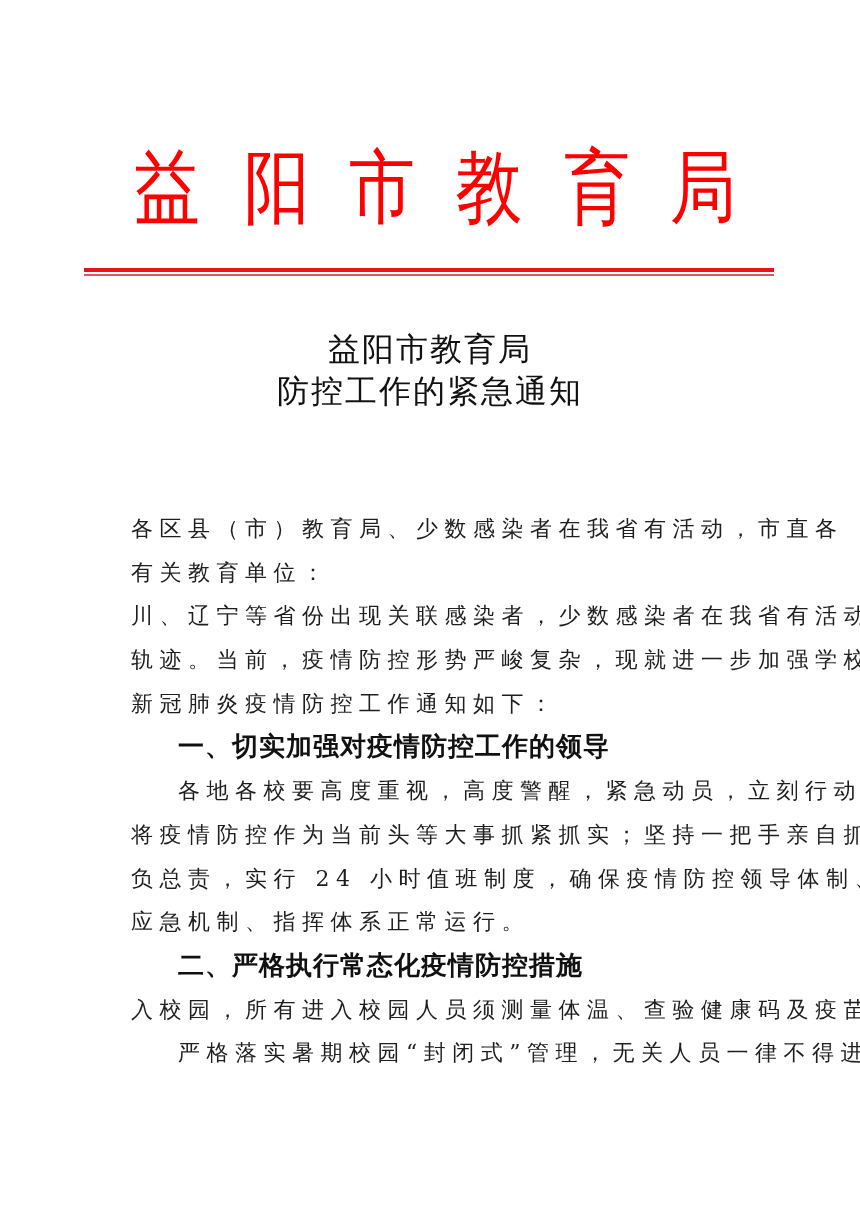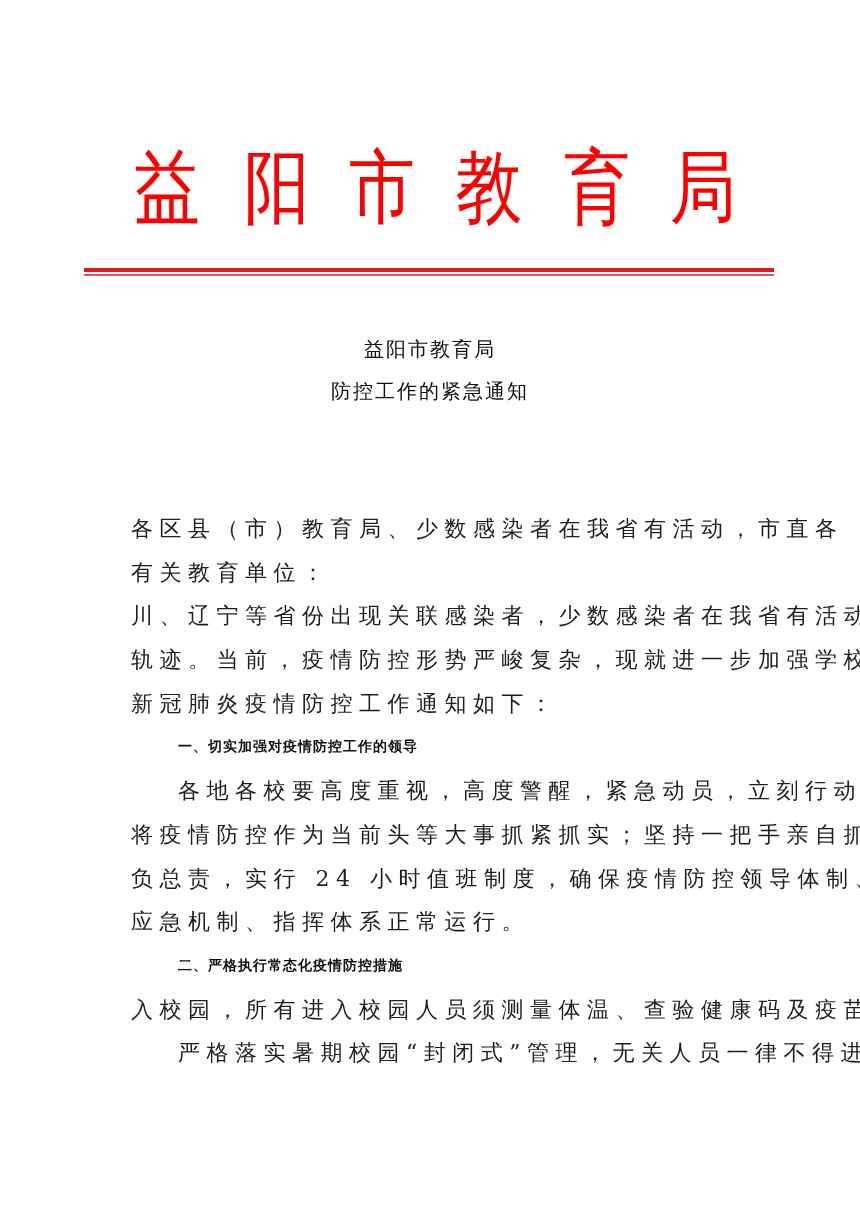--- a/index.html
+++ b/index.html
@@ -54,21 +54,21 @@
     .rule.thin  { top: 274px; height: 2px; background: #e0565a; }
 
     
     .doc-title {
       position: absolute;
       left: 0;
       top: 328px;
       width: 860px;
       text-align: center;
       font-family: "DejaVu Sans", "Liberation Sans", sans-serif;
-      font-size: 20px;
+      font-size: 32px;
       line-height: 42px;
       color: #111111;
       letter-spacing: 2px;
     }
     .doc-title div { height: 42px; }
 
     
     .body {
       position: absolute;
       left: 131px;
@@ -83,21 +83,21 @@
     .line {
       height: 43.7px;
       white-space: nowrap;
     }
     .indent { padding-left: 47px; }
     .heading {
       font-family: "DejaVu Sans", "Liberation Sans", sans-serif;
       font-weight: bold;
       letter-spacing: 1px;
       color: #111111;
-      font-size: 14px;
+      font-size: 26px;
     }
   </style>
 </head>
 <body>
 
 <div class="page">
 
   <div class="letterhead">
     <span class="ch" style="left:0px">益</span>
     <span class="ch" style="left:110px">阳</span>

